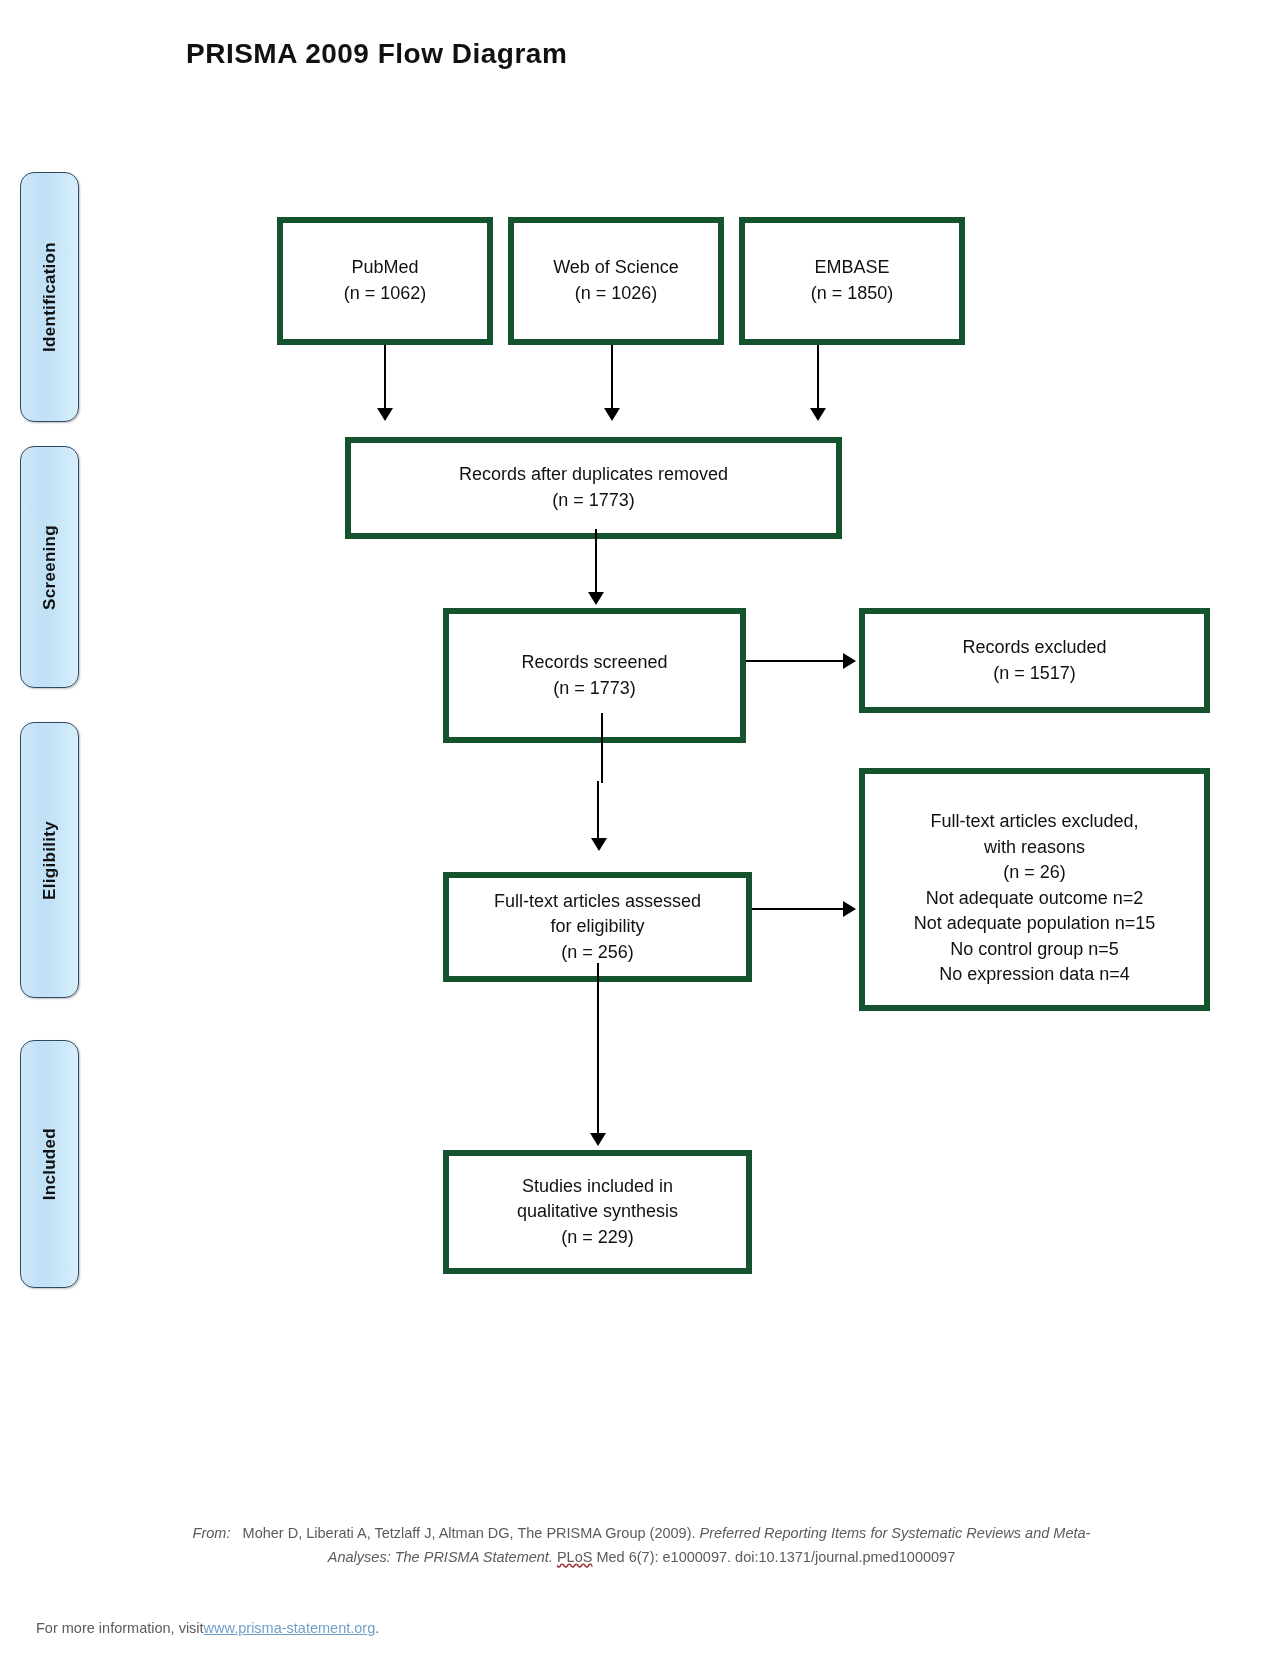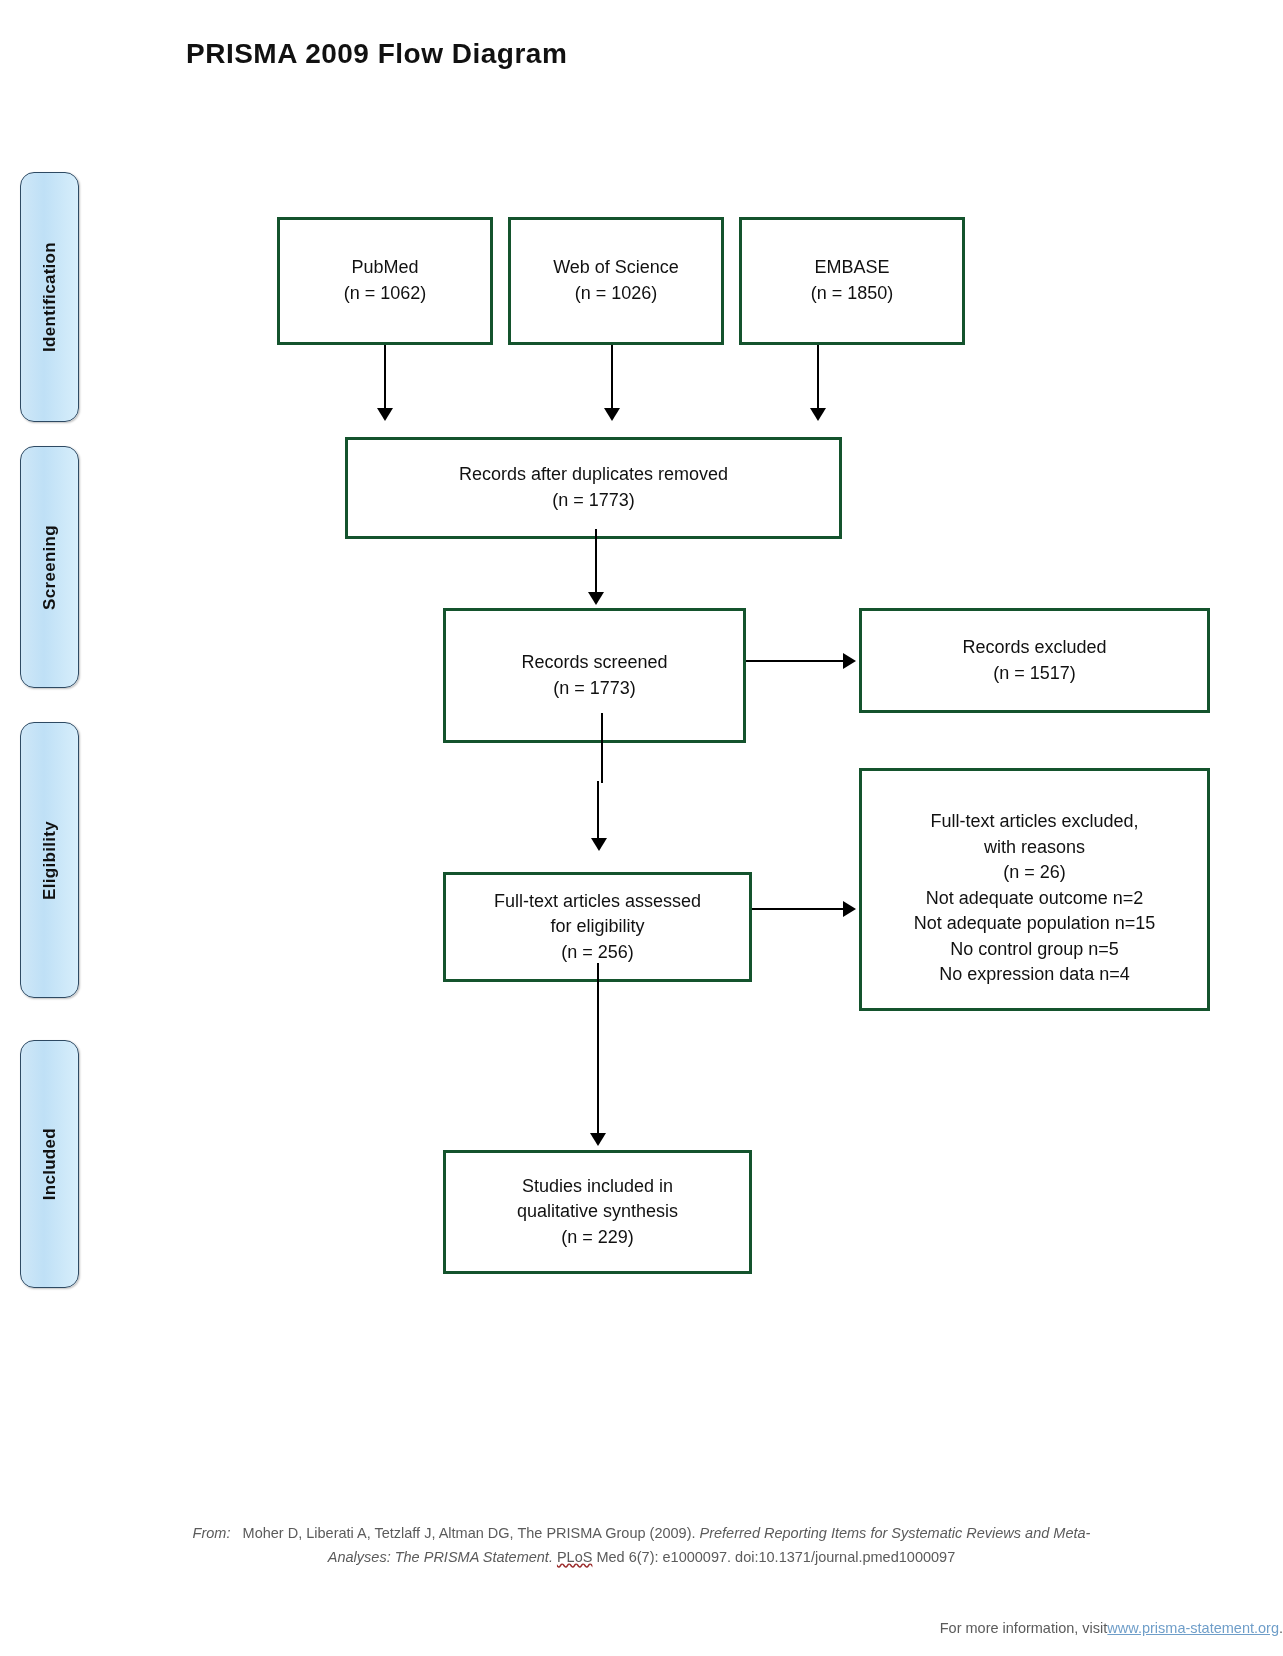--- a/index.html
+++ b/index.html
@@ -95,21 +95,21 @@
     font-size: 17px;
     font-weight: bold;
     color: #111111;
     letter-spacing: 0.3px;
     white-space: nowrap;
   }
 
   
   .flow-box {
     position: absolute;
-    border: 3px solid #14532d;
+    border: 6px solid #14532d;
     background: #ffffff;
     box-sizing: border-box;
     display: flex;
     align-items: center;
     justify-content: center;
     text-align: center;
     font-size: 18px;
     line-height: 1.42;
     color: #111111;
   }
@@ -156,21 +156,21 @@
   #footer .cite-line { white-space: nowrap; }
   #footer .ital { font-style: italic; }
   #footer .squiggle {
     text-decoration: underline wavy #9b2d2d;
     text-decoration-skip-ink: none;
   }
   #footer-link-row {
     position: absolute;
     left: 0; right: 0;
     top: 1620px;
-    text-align: right;
+    text-align: left;
     font-size: 14.5px;
     color: #5b5b5b;
     padding-left: 36px;
   }
   #footer-link-row a {
     color: #6f9ec9;
     text-decoration: underline;
   }
 </style>
 </head>

